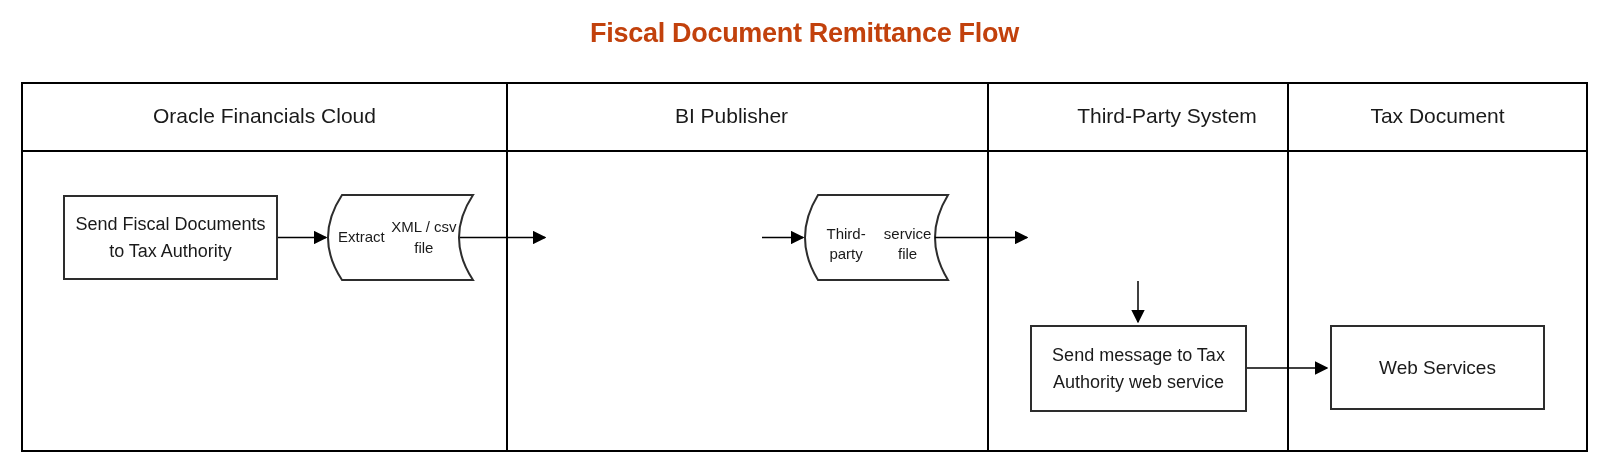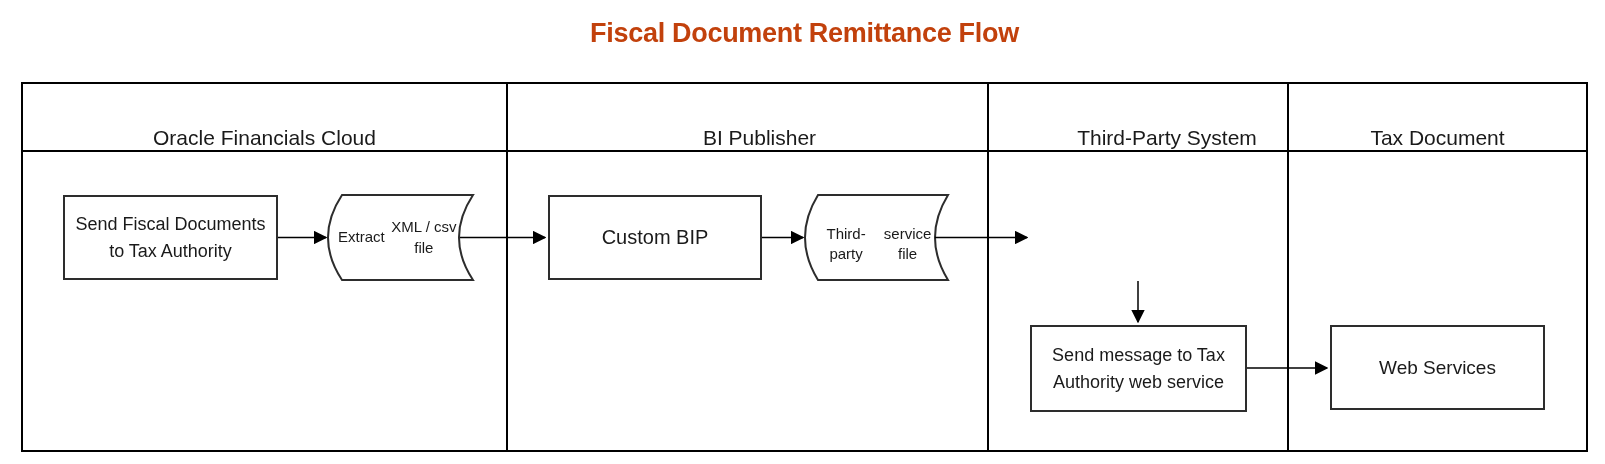--- a/index.html
+++ b/index.html
@@ -55,21 +55,20 @@
   .lane-header {
     position: absolute;
     top: 82px;
     height: 68px;
     display: flex;
     align-items: center;
     justify-content: center;
     font-size: 21px;
     color: #1a1a1a;
     white-space: nowrap;
-    margin-top: 22px;
   }
   .node {
     position: absolute;
     border: 2px solid #2d2d2d;
     background: #ffffff;
     box-sizing: border-box;
     display: flex;
     align-items: center;
     justify-content: center;
     text-align: center;
@@ -115,21 +114,21 @@
 
   <div class="title">Fiscal Document Remittance Flow</div>
 
   <div class="frame"></div>
   <div class="vline" style="left:506px"></div>
   <div class="vline" style="left:987px"></div>
   <div class="vline" style="left:1287px"></div>
   <div class="header-sep"></div>
 
   <div class="lane-header" style="left:23px;width:483px">Oracle Financials Cloud</div>
-  <div class="lane-header" style="left:520px;width:479px">BI Publisher</div>
+  <div class="lane-header" style="left:492px;width:479px">BI Publisher</div>
   <div class="lane-header" style="left:1018px;width:298px">Third-Party System</div>
   <div class="lane-header" style="left:1289px;width:297px">Tax Document</div>
 
   <svg class="overlay" viewBox="0 0 1605 464">
     <defs>
       <marker id="arrow" viewBox="0 0 10 10" refX="9" refY="5" markerWidth="9" markerHeight="9" orient="auto-start-reverse">
         <path d="M0,0 L10,5 L0,10 Z" fill="#000000"></path>
       </marker>
     </defs>
 
@@ -140,21 +139,20 @@
     <line class="edge" x1="278" y1="237.5" x2="326" y2="237.5" marker-end="url(#arrow)"></line>
     <line class="edge" x1="460" y1="237.5" x2="545" y2="237.5" marker-end="url(#arrow)"></line>
     <line class="edge" x1="762" y1="237.5" x2="803" y2="237.5" marker-end="url(#arrow)"></line>
     <line class="edge" x1="935" y1="237.5" x2="1027" y2="237.5" marker-end="url(#arrow)"></line>
     <line class="edge" x1="1138" y1="281" x2="1138" y2="322" marker-end="url(#arrow)"></line>
     <line class="edge" x1="1247" y1="368" x2="1327" y2="368" marker-end="url(#arrow)"></line>
   </svg>
 
   <div class="node" style="left:63px;top:195px;width:215px;height:85px">Send Fiscal Documents to Tax Authority</div>
 
-  <div class="node" style="left:548px;top:195px;width:214px;height:85px;font-size:20px">Custom BIP</div>
 
 
   <div class="node" style="left:1030px;top:325px;width:217px;height:87px">Send message to Tax Authority web service</div>
 
   <div class="node" style="left:1330px;top:325px;width:215px;height:85px;font-size:19px">Web Services</div>
 
   <div class="shape-text" style="left:338px;top:195px;width:125px;height:85px">
     <span>Extract</span>
     <span>XML / csv file</span>
   </div>

